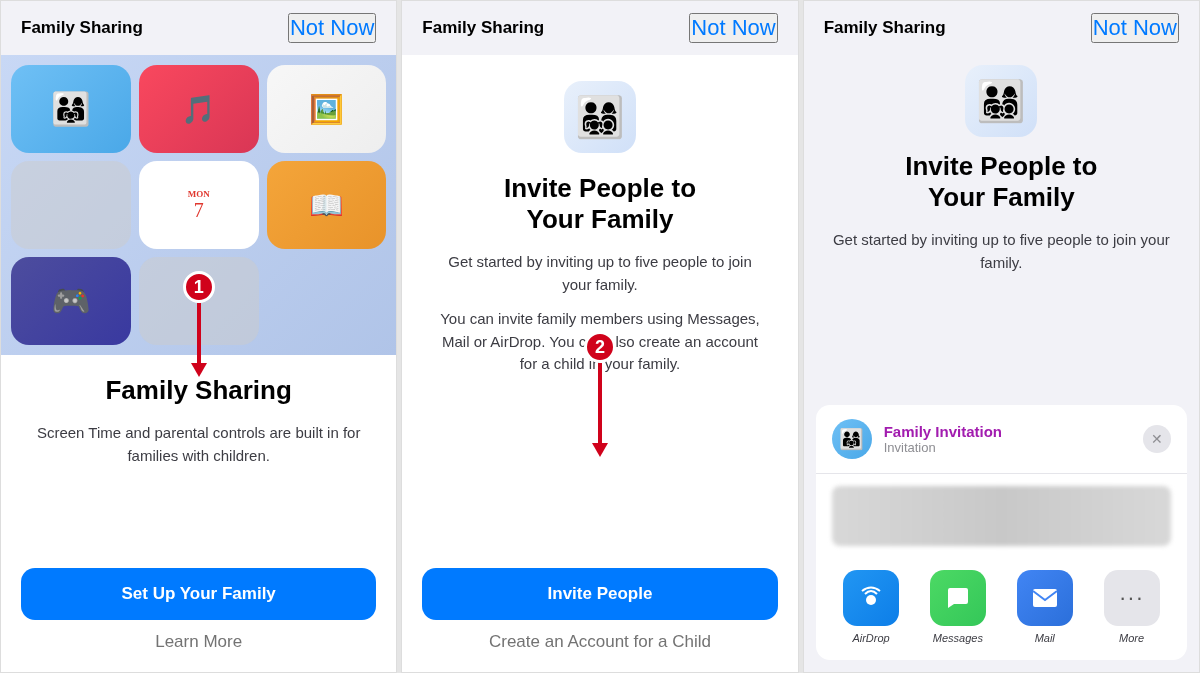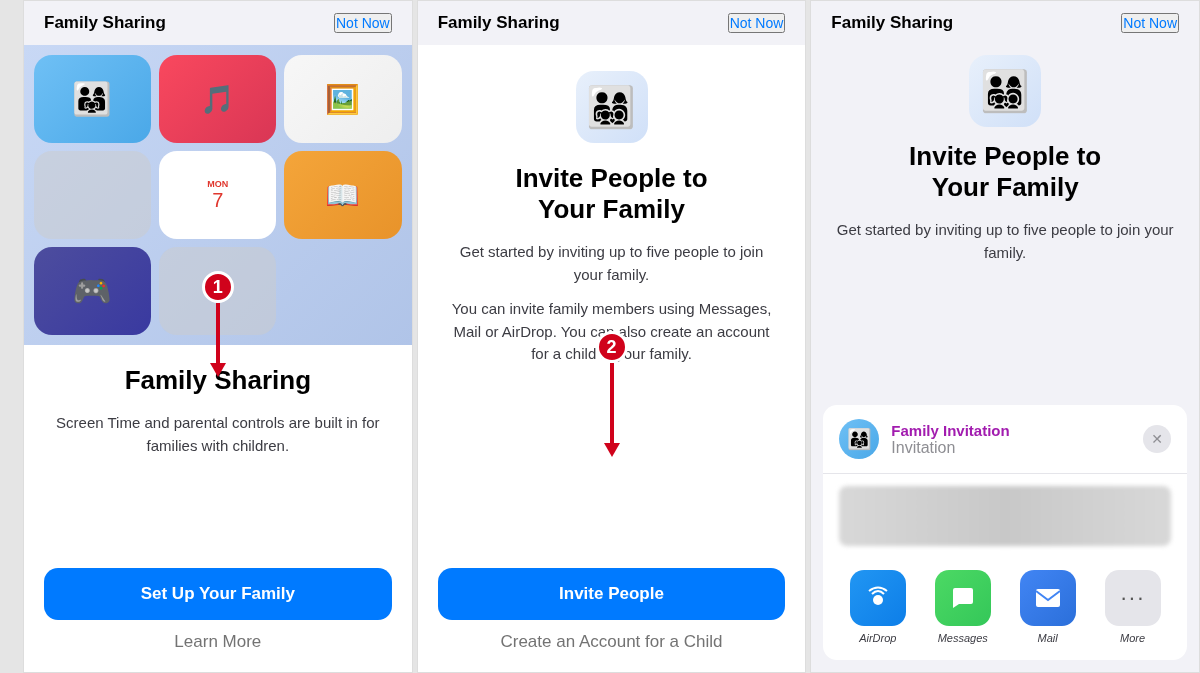--- a/index.html
+++ b/index.html
@@ -11,21 +11,20 @@
       align-items: center;
       width: 1200px;
       height: 673px;
       overflow: hidden;
     }
     .container {
       display: flex;
       width: 1200px;
       height: 673px;
       gap: 0;
-      padding-left: 23px;
     }
     .phone-screen {
       flex: 1;
       background: #fff;
       display: flex;
       flex-direction: column;
       position: relative;
       overflow: hidden;
       border: 1px solid #ddd;
     }
@@ -55,36 +54,36 @@
       justify-content: center;
       font-size: 28px;
     }
     .app-icon.music { background: linear-gradient(135deg, #f9485e, #d93655); }
     .app-icon.tv { background: #000; color: #fff; font-size: 14px; font-weight: bold; }
     .app-icon.family { background: linear-gradient(135deg, #6fc0f5, #4aa8e8); font-size: 32px; }
     .app-icon.photos { background: linear-gradient(135deg, #f7f7f7, #eee); }
     .app-icon.books { background: linear-gradient(135deg, #f4a53a, #e8932a); }
     .app-icon.arcade { background: linear-gradient(135deg, #4d4d9e, #3939a0); font-size: 32px; }
     .app-icon.placeholder { background: #ccc; opacity: 0.5; }
-    .app-icon.calendar-bg { background: #fff; color: #e0372e; display: flex; flex-direction: column; align-items: center; justify-content: center; }
+    .app-icon.calendar-bg { background: #fff; color: #e0372e; display: flex; flex-direction: column; align-items: center; justify-content: center; font-family: Liberation Serif, serif; }
 
     .screen-header {
       display: flex;
       justify-content: space-between;
       align-items: center;
       padding: 12px 20px;
       background: #f2f2f7;
     }
     .header-title {
       font-size: 17px;
       font-weight: 600;
       color: #000;
     }
     .header-action {
-      font-size: 14px;
+      font-size: 22px;
       color: #007aff;
       font-weight: 400;
     }
 
     .screen-body {
       flex: 1;
       display: flex;
       flex-direction: column;
       align-items: center;
       padding: 20px 30px;
@@ -199,21 +198,21 @@
       border-radius: 50%;
       background: linear-gradient(135deg, #6fc0f5, #4aa8e8);
       display: flex;
       align-items: center;
       justify-content: center;
       font-size: 20px;
       flex-shrink: 0;
     }
     .share-header-text { flex: 1; }
     .share-header-title { font-size: 15px; font-weight: 600; color: #a21caf; }
-    .share-header-sub { font-size: 16px; color: #8e8e93; }
+    .share-header-sub { font-size: 13px; color: #8e8e93; }
     .share-close-btn {
       width: 28px;
       height: 28px;
       border-radius: 50%;
       background: #e5e5ea;
       display: flex;
       align-items: center;
       justify-content: center;
       font-size: 14px;
       color: #8e8e93;

